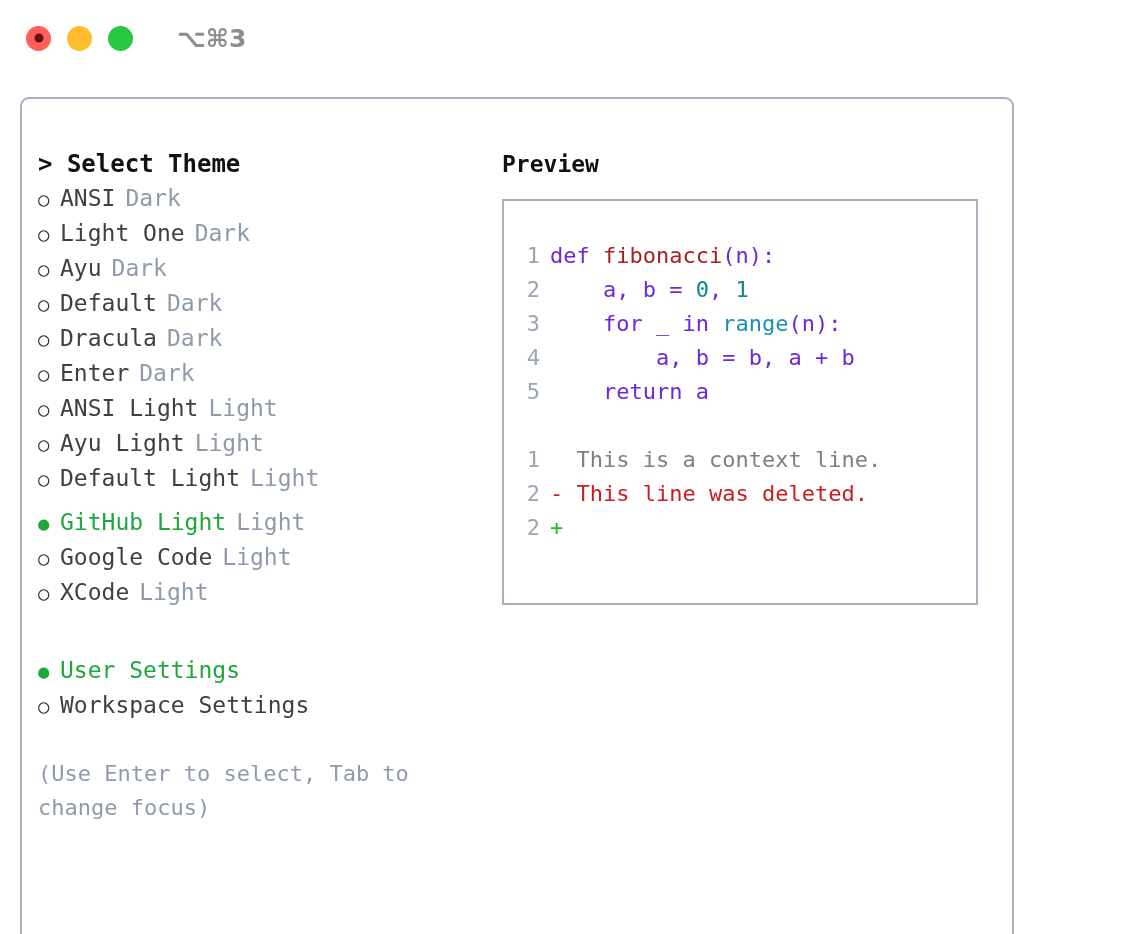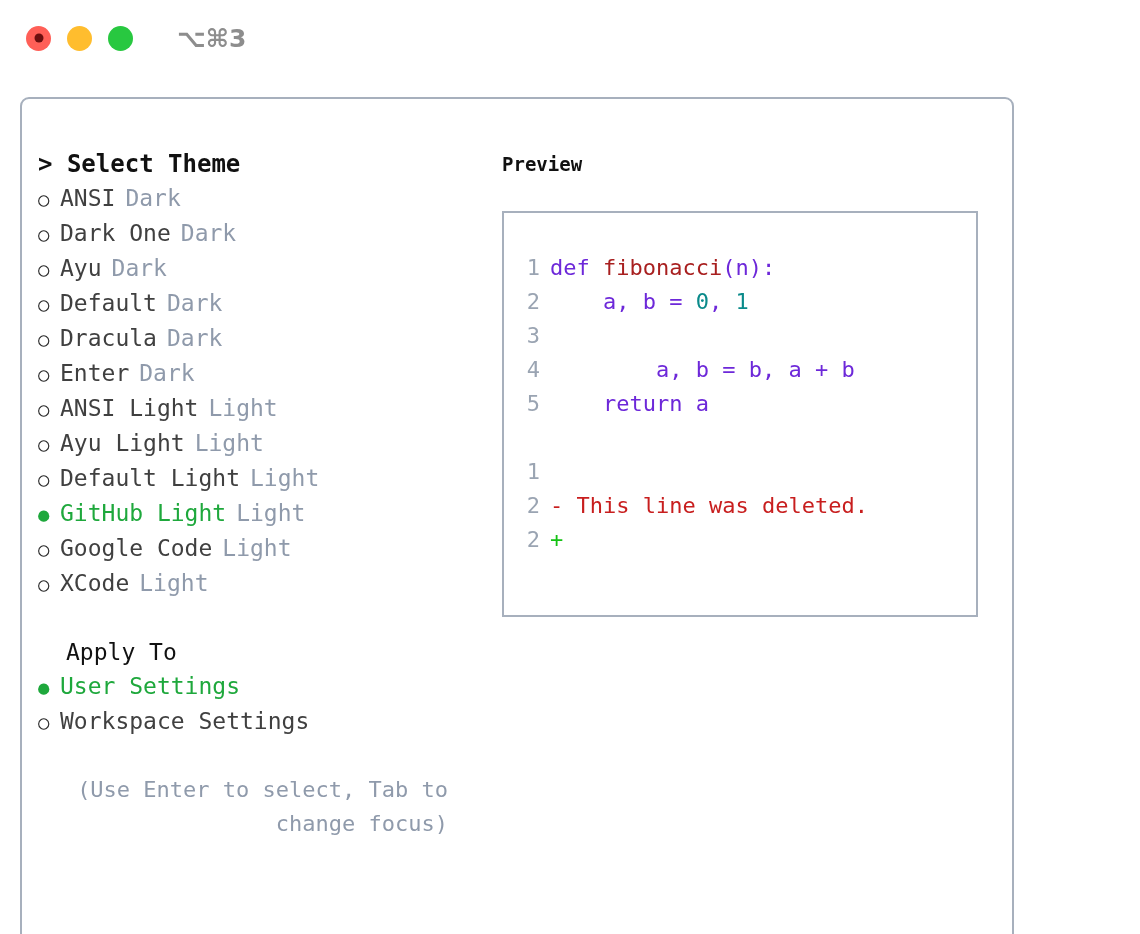--- a/index.html
+++ b/index.html
@@ -99,21 +99,21 @@
     white-space: pre;
   }
   .bullet {
     width: 22px;
     display: inline-block;
     flex: 0 0 22px;
     font-size: 19px;
     color: #2b2b2b;
   }
   .opt-row.selected .bullet { color: #1ea83c; }
-  .opt-row.selected .opt-label { color: #1ea83c; }
+  .opt-row.selected .opt-label { color: #1ea83c; margin-top: 9px; }
   .opt-label { color: #404040; }
   .opt-tag {
     color: #8f9aab;
     margin-left: 10px;
   }
 
   .apply-block { margin-top: 34px; }
   .apply-title {
     font-size: 23px;
     color: #111111;
@@ -122,36 +122,35 @@
     white-space: pre;
   }
 
   .hint {
     margin-top: 34px;
     font-size: 22px;
     line-height: 34px;
     color: #8f9aab;
     width: 410px;
     white-space: pre-wrap;
-    text-align: right;
   }
 
   
   .right-col {
     position: absolute;
     left: 480px;
     top: 48px;
     width: 496px;
   }
   .preview-title {
-    font-size: 19px;
+    font-size: 23px;
     font-weight: 700;
     color: #111111;
     line-height: 34px;
-    margin-bottom: 30px;
+    margin-bottom: 18px;
     white-space: pre;
   }
   .preview-box {
     width: 476px;
     height: 406px;
     border: 2px solid #a7b0bd;
     box-sizing: border-box;
     background: #ffffff;
     padding: 38px 0 0 0;
   }
@@ -192,57 +191,56 @@
   <div class="shortcut">⌥⌘3</div>
 </div>
 
 <div class="window">
   <div class="columns">
 
     <div class="left-col">
       <div class="section-header">&gt; Select Theme</div>
       <div id="theme-list">
           <div class="opt-row"><span class="bullet">○</span><span class="opt-label">ANSI</span><span class="opt-tag">Dark</span></div>
-          <div class="opt-row"><span class="bullet">○</span><span class="opt-label">Dark One</span><span class="opt-tag">Dark</span></div>
+          <div class="opt-row"><span class="bullet">○</span><span class="opt-label">Light One</span><span class="opt-tag">Dark</span></div>
           <div class="opt-row"><span class="bullet">○</span><span class="opt-label">Ayu</span><span class="opt-tag">Dark</span></div>
           <div class="opt-row"><span class="bullet">○</span><span class="opt-label">Default</span><span class="opt-tag">Dark</span></div>
           <div class="opt-row"><span class="bullet">○</span><span class="opt-label">Dracula</span><span class="opt-tag">Dark</span></div>
           <div class="opt-row"><span class="bullet">○</span><span class="opt-label">Enter</span><span class="opt-tag">Dark</span></div>
           <div class="opt-row"><span class="bullet">○</span><span class="opt-label">ANSI Light</span><span class="opt-tag">Light</span></div>
           <div class="opt-row"><span class="bullet">○</span><span class="opt-label">Ayu Light</span><span class="opt-tag">Light</span></div>
           <div class="opt-row"><span class="bullet">○</span><span class="opt-label">Default Light</span><span class="opt-tag">Light</span></div>
           <div class="opt-row selected"><span class="bullet">●</span><span class="opt-label">GitHub Light</span><span class="opt-tag">Light</span></div>
           <div class="opt-row"><span class="bullet">○</span><span class="opt-label">Google Code</span><span class="opt-tag">Light</span></div>
           <div class="opt-row"><span class="bullet">○</span><span class="opt-label">XCode</span><span class="opt-tag">Light</span></div>
         </div>
 
       <div class="apply-block">
-        <div class="apply-title">Apply To</div>
         <div id="apply-list">
             <div class="opt-row selected"><span class="bullet">●</span><span class="opt-label">User Settings</span></div>
             <div class="opt-row"><span class="bullet">○</span><span class="opt-label">Workspace Settings</span></div>
           </div>
       </div>
 
       <div class="hint">(Use Enter to select, Tab to change focus)</div>
     </div>
 
     <div class="right-col">
       <div class="preview-title">Preview</div>
       <div class="preview-box">
         <div id="code-block">
             <div class="code-line"><span class="ln">1</span><span><span class="code-txt">def </span><span class="tok-fn">fibonacci</span><span class="code-txt">(n):</span></span></div>
             <div class="code-line"><span class="ln">2</span><span><span class="code-txt">    a, b = </span><span class="tok-num">0</span><span class="code-txt">, </span><span class="tok-num">1</span></span></div>
-            <div class="code-line"><span class="ln">3</span></div>
+            <div class="code-line"><span class="ln">3</span><span><span class="code-txt">    for _ in </span><span class="tok-builtin">range</span><span class="code-txt">(n):</span></span></div>
             <div class="code-line"><span class="ln">4</span><span><span class="code-txt">        a, b = b, a + b</span></span></div>
             <div class="code-line"><span class="ln">5</span><span><span class="code-txt">    return a</span></span></div>
           </div>
         <div class="diff-gap"></div>
         <div id="diff-block">
-            <div class="code-line"><span class="ln">1</span><span class="diff-ctx">  </span></div>
+            <div class="code-line"><span class="ln">1</span><span class="diff-ctx">  </span><span class="diff-ctx">This is a context line.</span></div>
             <div class="code-line"><span class="ln">2</span><span class="diff-del">- </span><span class="diff-del">This line was deleted.</span></div>
             <div class="code-line"><span class="ln">2</span><span class="diff-add">+ </span></div>
           </div>
       </div>
     </div>
 
   </div>
 </div>
 
 </body></html>

